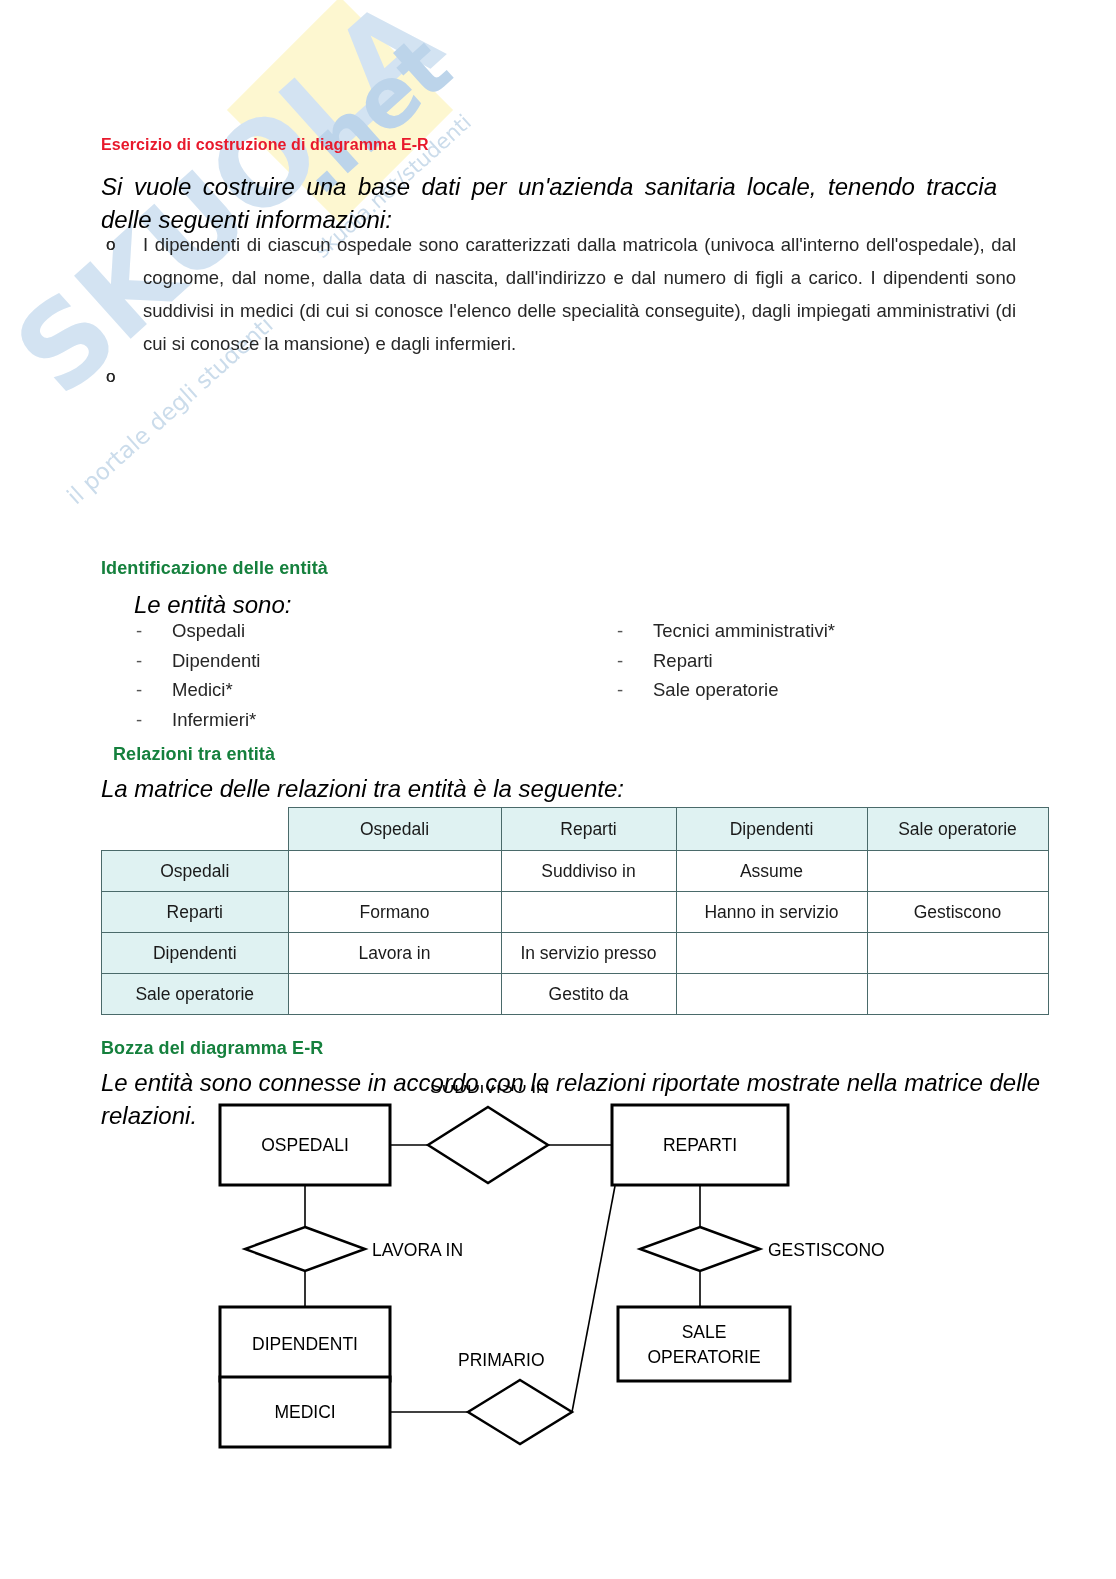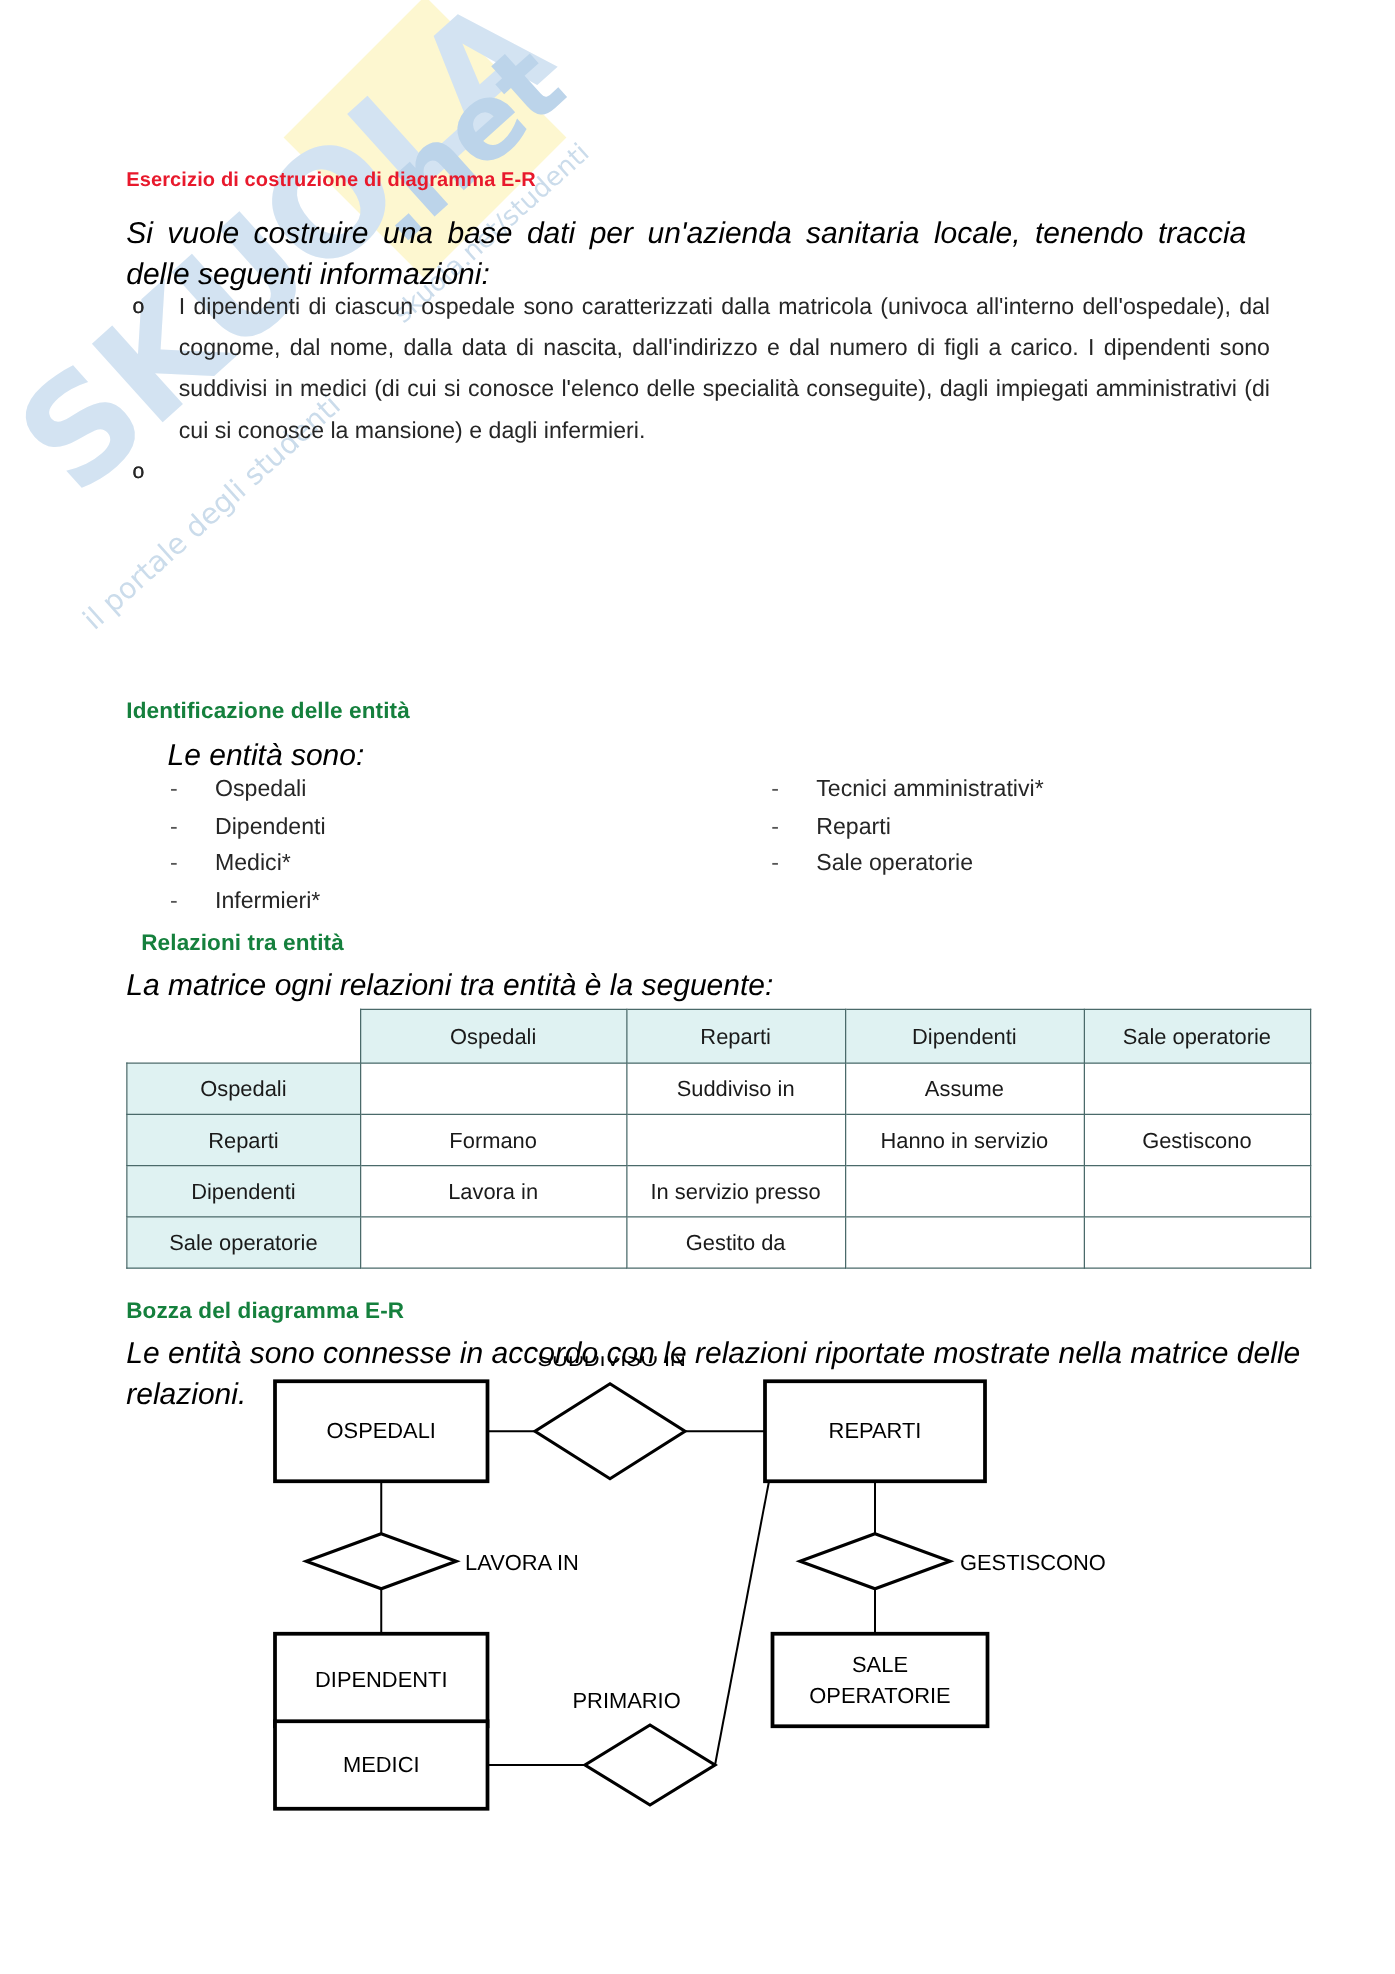--- a/index.html
+++ b/index.html
@@ -295,21 +295,21 @@
         <span class="mk">-</span>
         <span>Reparti</span>
       </li>
       <li>
         <span class="mk">-</span>
         <span>Sale operatorie</span>
       </li>
     </ul>
 
     <div class="h-blue" style="left:101px; top:744px;margin-left:12px;">Relazioni tra entità</div>
-    <div class="para" style="left:101px; top:772px;">La matrice ogni relazioni tra entità è la seguente:</div>
+    <div class="para" style="left:101px; top:772px;">La matrice delle relazioni tra entità è la seguente:</div>
 
     <table class="matrix">
       <tbody>
         <tr>
           <td class="corner c-rowlab"></td>
           <td class="hdr c-1">Ospedali</td>
           <td class="hdr c-2">Reparti</td>
           <td class="hdr c-3">Dipendenti</td>
           <td class="hdr c-4">Sale operatorie</td>
         </tr>

